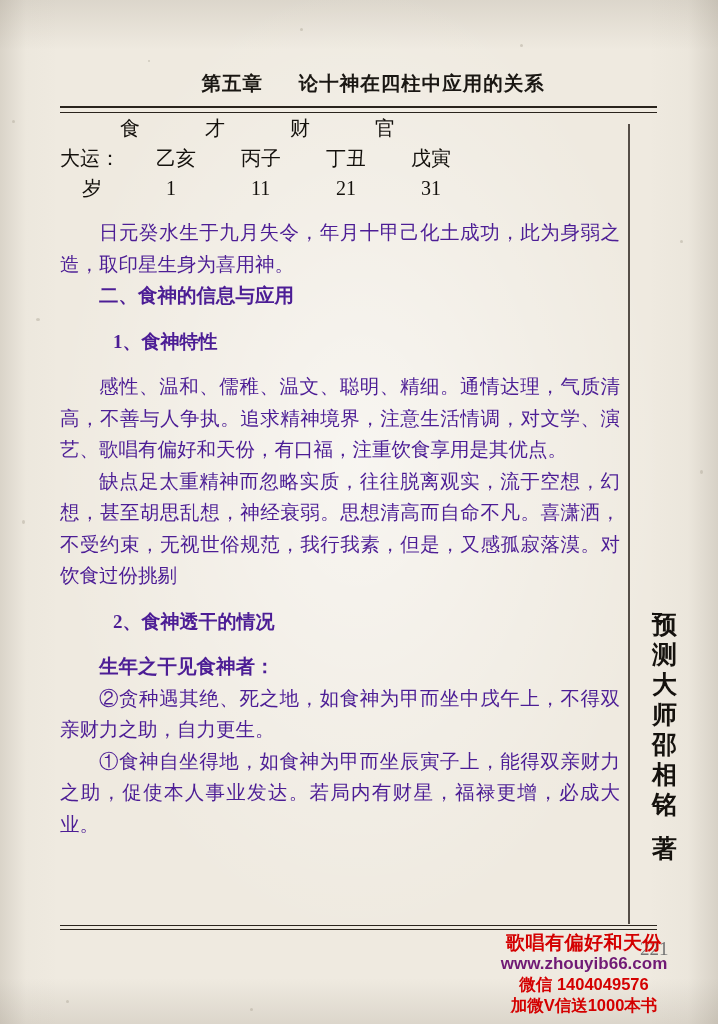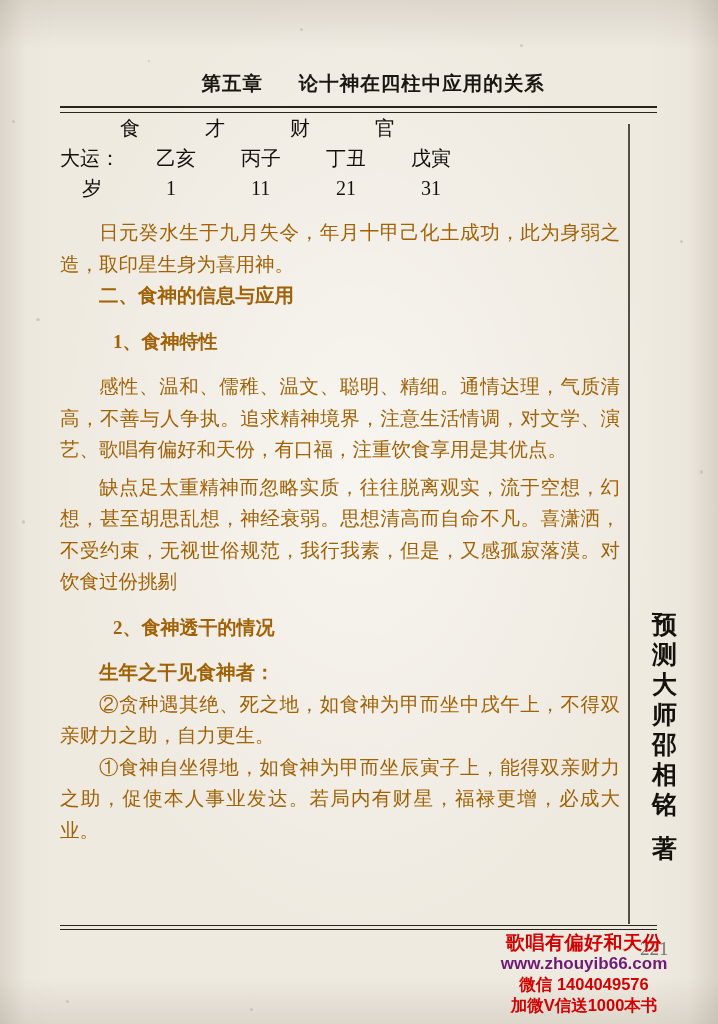--- a/index.html
+++ b/index.html
@@ -78,21 +78,21 @@
     width: 597px;
     height: 3px;
     border-top: 1.6px solid #2a241d;
     border-bottom: 1px solid #2a241d;
   }
 
   .body-text {
     margin-top: 14px;
     font-size: 19.5px;
     line-height: 31.5px;
-    color: #a16207;
+    color: #4c1d95;
     text-align: justify;
     width: 560px;
   }
 
   .pillars {
     font-size: 20px;
     color: #14110d;
     line-height: 30px;
   }
   .pillar-row {
@@ -134,21 +134,21 @@
     margin: 0;
     text-indent: 39px;
     font-weight: bold;
   }
   p.subheading {
     margin: 14px;
     text-indent: 39px;
     font-weight: bold;
     font-size: 19px;
   }
-  p.gap { margin-top: 6px; }
+  p.gap { }
 
   
   .side-vertical {
     position: absolute;
     left: 645px;
     top: 610px;
     width: 40px;
     font-size: 25px;
     font-weight: bold;
     color: #15120e;

